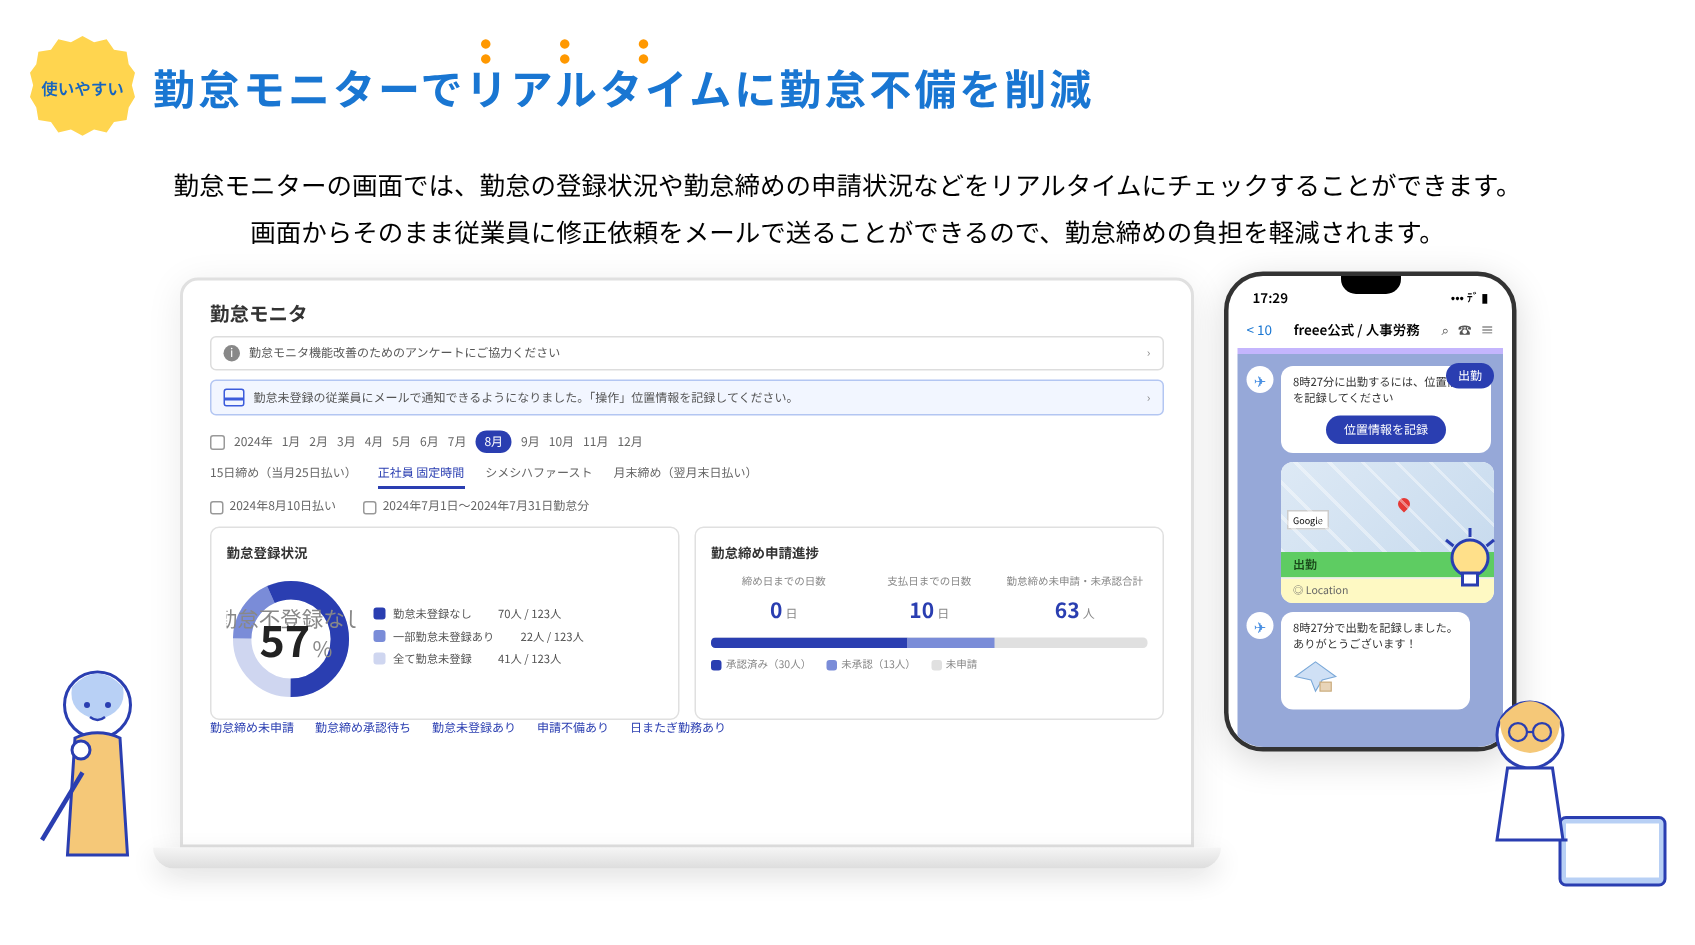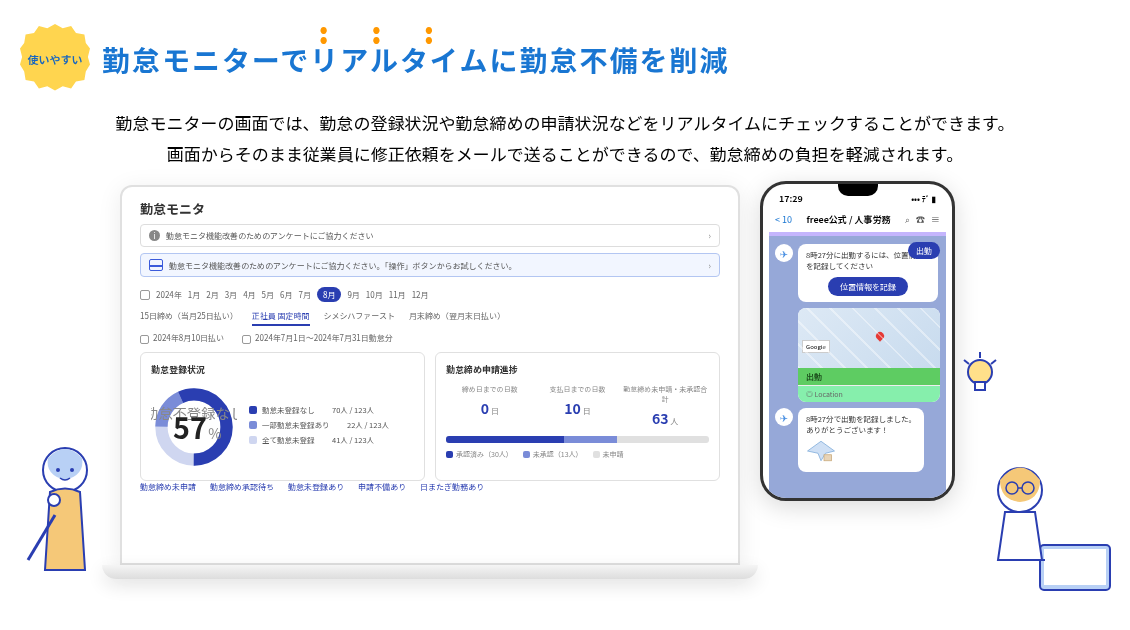--- a/index.html
+++ b/index.html
@@ -11,21 +11,21 @@
 .title-wrap { position: relative; }
 .title { font-size: 28px; font-weight: 700; letter-spacing: 2px; color: #1976D2; }
 .title .orange-dots { position: relative; }
 .title .orange-dots::before { content: "● ● ● ● ● ●"; position: absolute; top: -14px; left: 10px; font-size: 7px; color: #FF9800; letter-spacing: 22px; }
 .subtitle { text-align: center; font-size: 17px; line-height: 1.8; padding: 6px 40px; }
 
 
 .devices { display: flex; gap: 20px; padding: 10px 40px 0 120px; position: relative; }
 
 
-.laptop { position: relative; width: 620px; }
+.laptop { position: relative; width: 676px; }
 .laptop-screen { background: #fff; border: 2px solid #e0e0e0; border-radius: 12px 12px 0 0; padding: 12px 18px; height: 380px; font-size: 9px; color: #333; box-shadow: 0 4px 24px rgba(0,0,0,0.08); }
 .laptop-base { height: 14px; background: linear-gradient(#f5f5f5, #ddd); border-radius: 0 0 18px 18px; margin: 0 -18px; box-shadow: 0 6px 18px rgba(0,0,0,0.12); }
 
 .monitor-title { font-size: 13px; font-weight: 700; margin-bottom: 6px; }
 .banner { display: flex; align-items: center; gap: 6px; border: 1px solid #ddd; border-radius: 4px; padding: 5px 8px; margin-bottom: 6px; font-size: 8px; color: #555; }
 .banner .info-icon { width: 11px; height: 11px; border-radius: 50%; background: #888; color: #fff; display: inline-flex; align-items: center; justify-content: center; font-size: 8px; }
 .banner2 { border: 1px solid #b3c6f2; background: #f2f6ff; }
 .banner2 .present-icon { width: 14px; height: 12px; border: 1.5px solid #3b5bdb; border-radius: 2px; position: relative; }
 .banner2 .present-icon::after { content:""; position:absolute; left:0; right:0; top:50%; height:1.5px; background:#3b5bdb; }
 .banner-arrow { margin-left:auto; color:#888; }
@@ -86,21 +86,21 @@
 .avatar { width: 18px; height: 18px; background: #fff; border-radius: 50%; display: flex; align-items: center; justify-content: center; font-size: 10px; color:#4a90e2; flex-shrink: 0; }
 .bubble { background: #fff; border-radius: 8px; padding: 6px 8px; font-size: 7.5px; color: #333; max-width: 140px; line-height: 1.4; }
 .punch-pill { position:absolute; top:6px; right:6px; background:#2a3eb1; color:#fff; font-size:8px; padding:3px 8px; border-radius:10px; }
 .blue-btn { background: #2a3eb1; color: #fff; border-radius: 12px; padding: 4px 12px; font-size: 8px; margin: 6px auto 0; width: fit-content; }
 .map-card { background: #fff; border-radius: 8px; overflow: hidden; }
 .map { height: 60px; background: linear-gradient(135deg, #dde9f5, #c8dbee); position: relative; }
 .map::after { content:""; position:absolute; inset:0; background: repeating-linear-gradient(45deg, rgba(255,255,255,0.4) 0 2px, transparent 2px 16px); }
 .map-pin { position:absolute; left:55%; top:40%; width:8px; height:8px; background:#e53935; border-radius:50% 50% 50% 0; transform:rotate(-45deg); }
 .map-label { position:absolute; left:4px; top:32px; background:#fff; font-size:6px; padding:1px 3px; border:1px solid #ccc; }
 .green-bar { background: #5ECC62; color: #1a4a1a; padding: 3px 8px; font-size: 8px; font-weight: 600; }
-.loc-bar { background:#86efac; padding:3px 8px; font-size:7px; color:#666; border-top:1px solid #eee; }
+.loc-bar { background:#fef9c3; padding:3px 8px; font-size:7px; color:#666; border-top:1px solid #eee; }
 .paper-plane { width: 30px; height: 24px; margin: 4px auto 0; }
 .phone-footer { padding: 10px; text-align: center; font-size: 9px; border-top: 1px solid #eee; }
 .scroll-fab { position:absolute; right:6px; bottom:6px; width:22px; height:22px; background:#fff; border-radius:50%; box-shadow:0 1px 4px rgba(0,0,0,0.2); display:flex; align-items:center; justify-content:center; color:#2a3eb1; font-size:12px; }
 
 
 .person-left { position: absolute; left: 10px; bottom: 20px; width: 120px; height: 180px; }
 .person-right { position: absolute; right: 10px; bottom: 20px; width: 150px; height: 180px; }
 .bulb { position: absolute; right: 130px; top: 350px; }
 </style>
 </head>
@@ -125,21 +125,21 @@
     <div class="laptop-screen">
       <div class="monitor-title">勤怠モニタ</div>
 
       <div class="banner">
         <span class="info-icon">i</span>
         <span>勤怠モニタ機能改善のためのアンケートにご協力ください</span>
         <span class="banner-arrow">›</span>
       </div>
       <div class="banner banner2">
         <span class="present-icon"></span>
-        <span>勤怠モニタ機能改善のためのアンケートにご協力ください。「操作」ボタンからお試しください。</span>
+        <span>勤怠未登録の従業員にメールで通知できるようになりました。「操作」位置情報を記録してください。</span>
         <span class="banner-arrow">›</span>
       </div>
 
       <div class="year-row">
         <span class="cal-icon"></span>
         <span>2024年</span>
         <span>1月</span>
         <span>2月</span>
         <span>3月</span>
         <span>4月</span>

